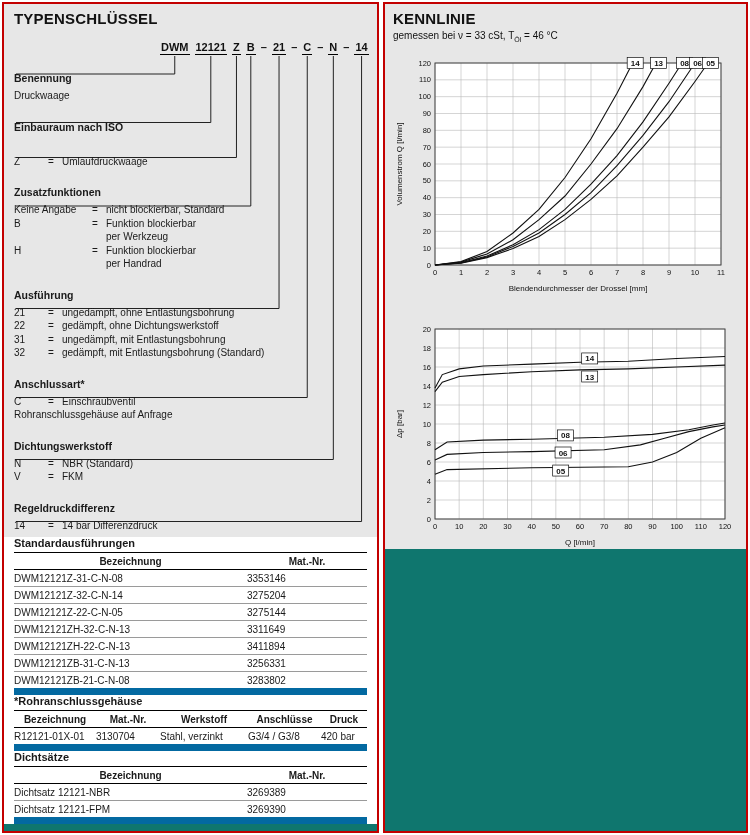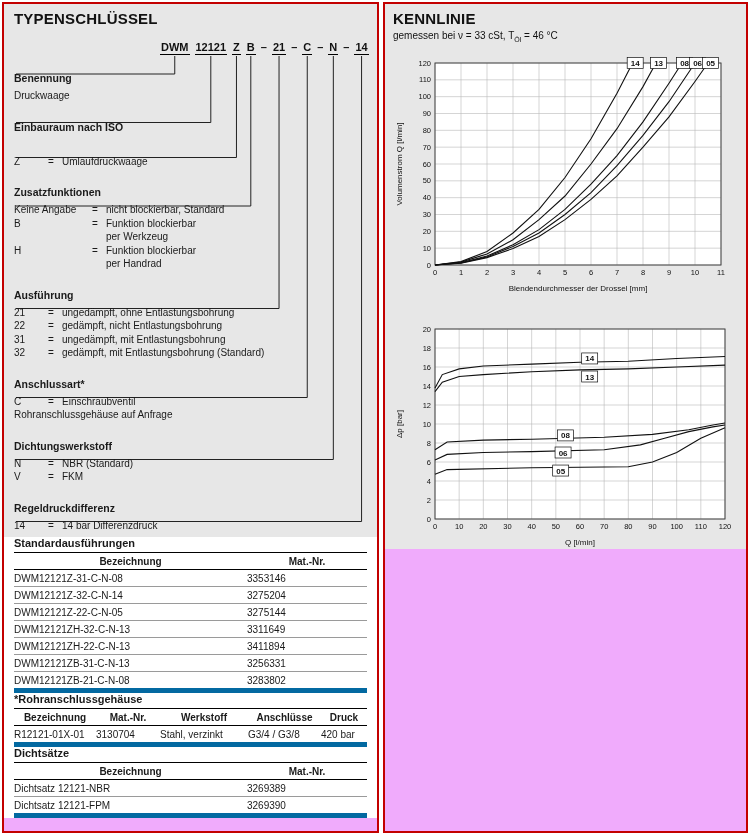--- a/index.html
+++ b/index.html
@@ -1,18 +1,18 @@
 <!DOCTYPE html>
 <html><head>
 <meta charset="utf-8">
 <style>
   *{margin:0;padding:0;box-sizing:border-box}
   html,body{width:750px;height:835px}
   body{background:#fff;font-family:"Liberation Sans",sans-serif;color:#1a1a1a;position:relative;overflow:hidden}
-  .panel{position:absolute;top:2px;border:2px solid #c30000;background:#f0abfc}
+  .panel{position:absolute;top:2px;border:2px solid #c30000;background:#0f766e}
   #left-panel{left:2px;width:377px;height:831px}
   #right-panel{left:383px;width:365px;height:831px}
   .graybox{background:#e7e7e7;position:relative}
   #ts-box{height:533px;padding:6px 10px;overflow:hidden}
   #kl-box{height:545px;padding:6px 8px;overflow:hidden}
   .big-title{font-size:15px;font-weight:bold;letter-spacing:.2px;color:#111}
   
   #code-row{margin:10px 0 2px 146px;white-space:nowrap;position:relative;z-index:1}
   .code-part{display:inline-block;font-weight:bold;font-size:11px;color:#111;
              border-bottom:1px solid #000;padding:0 1px 1px 1px;margin-right:5px}
@@ -26,21 +26,21 @@
   .sec-line{font-size:10px;line-height:13.5px;white-space:nowrap}
   .k{display:inline-block;width:34px}
   .sec-3 .k{width:78px}
   .eq{display:inline-block;width:14px}
   
   #tables{padding:0 10px;background:#fff}
   .tbl-title{font-weight:bold;font-size:11px;margin:0 0 3px}
   table{border-collapse:collapse;width:100%;table-layout:fixed;font-size:10px}
   th{text-align:center;font-weight:bold;border-top:1px solid #000;border-bottom:1px solid #000;padding:2.5px 0}
   td{border-bottom:1px solid #9a9a9a;padding:2.5px 0;white-space:nowrap;overflow:hidden}
-  tr:last-child td{border-bottom:5px solid #0369a1}
+  tr:last-child td{border-bottom:7px solid #0369a1}
   
   .subtitle{font-size:10px;margin-top:3px;color:#111}
   .subtitle sub{font-size:7px}
   #chart1{display:block;margin-top:12px}
   #chart2{display:block;margin-top:26px}
   svg text{font-family:"Liberation Sans",sans-serif}
 </style>
 </head>
 <body>
 
@@ -81,21 +81,21 @@
           <div class="sec-headwrap"><div class="sec-heading">Zusatzfunktionen</div></div>
           <div class="sec-line"><span class="k">Keine Angabe</span><span class="eq">=</span><span class="v">nicht blockierbar, Standard</span></div>
           <div class="sec-line"><span class="k">B</span><span class="eq">=</span><span class="v">Funktion blockierbar</span></div>
           <div class="sec-line"><span class="k"></span><span class="eq"></span><span class="v">per Werkzeug</span></div>
           <div class="sec-line"><span class="k">H</span><span class="eq">=</span><span class="v">Funktion blockierbar</span></div>
           <div class="sec-line"><span class="k"></span><span class="eq"></span><span class="v">per Handrad</span></div>
         </div>
         <div class="sec sec-4">
           <div class="sec-headwrap"><div class="sec-heading">Ausführung</div></div>
           <div class="sec-line"><span class="k">21</span><span class="eq">=</span><span class="v">ungedämpft, ohne Entlastungsbohrung</span></div>
-          <div class="sec-line"><span class="k">22</span><span class="eq">=</span><span class="v">gedämpft, nicht Entlastungsbohrung</span></div>
+          <div class="sec-line"><span class="k">22</span><span class="eq">=</span><span class="v">gedämpft, ohne Dichtungswerkstoff</span></div>
           <div class="sec-line"><span class="k">31</span><span class="eq">=</span><span class="v">ungedämpft, mit Entlastungsbohrung</span></div>
           <div class="sec-line"><span class="k">32</span><span class="eq">=</span><span class="v">gedämpft, mit Entlastungsbohrung (Standard)</span></div>
         </div>
         <div class="sec sec-5">
           <div class="sec-headwrap"><div class="sec-heading">Anschlussart*</div></div>
           <div class="sec-line"><span class="k">C</span><span class="eq">=</span><span class="v">Einschraubventil</span></div>
           <div class="sec-line"><span class="v">Rohranschlussgehäuse auf Anfrage</span></div>
         </div>
         <div class="sec sec-6">
           <div class="sec-headwrap"><div class="sec-heading">Dichtungswerkstoff</div></div>

